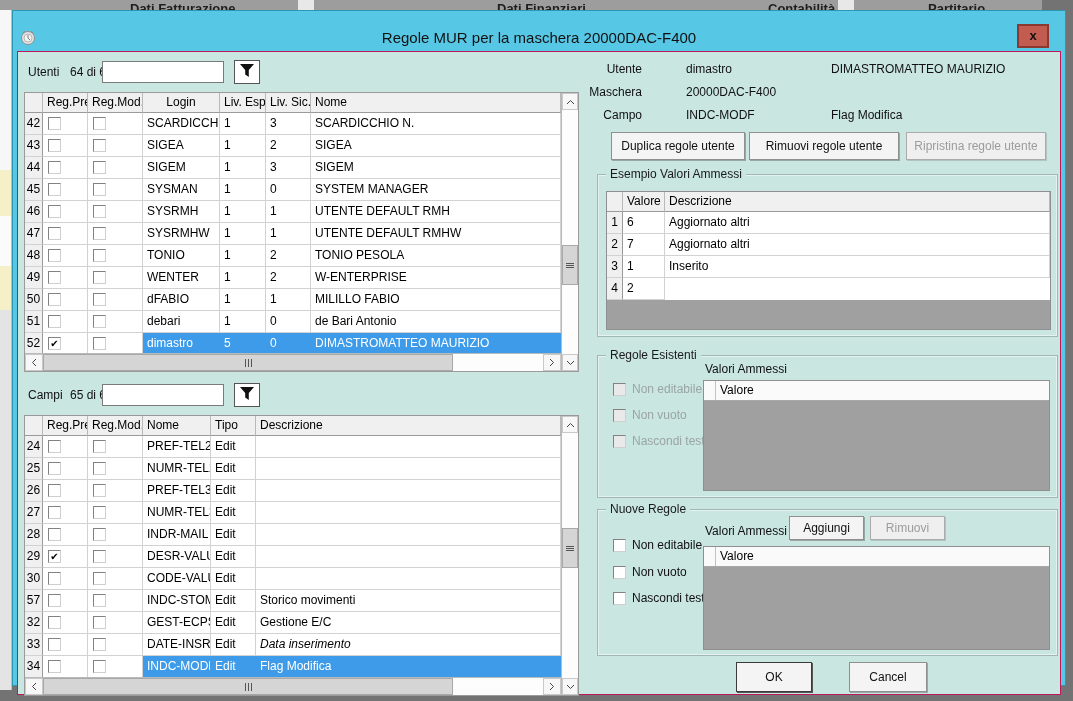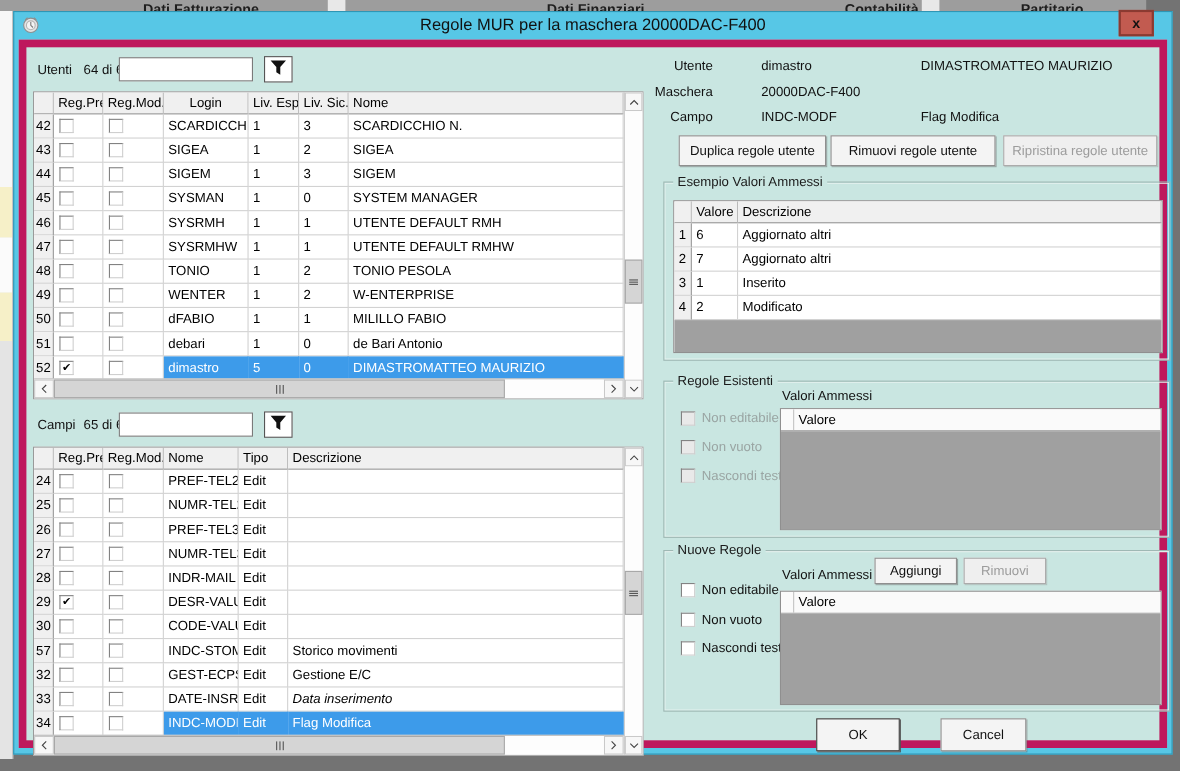--- a/index.html
+++ b/index.html
@@ -8,25 +8,25 @@
 
   
   .bg-tabs{position:absolute;left:0;top:0;width:1042px;height:10px;background:#9d9d9d;overflow:hidden;}
   .bg-tab{position:absolute;top:1px;color:#1e1e1e;font-size:13px;font-weight:bold;white-space:nowrap;}
   .bg-sep{position:absolute;top:0;width:16px;height:10px;background:#e8e8e8;}
   .bg-left{position:absolute;left:0;top:10px;width:12px;height:680px;background:#ededed;border-right:1px solid #bdbdbd;overflow:hidden;}
   .bg-frag{position:absolute;left:0;width:12px;}
 
   
   .dialog{position:absolute;left:12px;top:10px;width:1054px;height:676px;background:#57c7e6;border:1px solid #2e96b5;padding:0 4px 5px 4px;}
-  .titlebar{position:relative;height:25px;}
+  .titlebar{position:relative;height:25px;margin-top:15px;}
   .titlebar .title{position:absolute;left:0;right:0;top:3px;text-align:center;font-size:15px;color:#111;}
   .app-icon{position:absolute;left:2px;top:2px;width:18px;height:18px;}
   .close-btn{position:absolute;right:12px;top:-2px;width:32px;height:24px;background:#c25b50;border:2px solid #8b3a31;color:#121212;font-size:13px;font-weight:bold;text-align:center;line-height:20px;cursor:pointer;padding:0;}
-  .dbody{position:relative;width:1044px;height:644px;background:#c9e6e1;border:7px solid #be185d;}
+  .dbody{position:relative;width:1044px;height:644px;background:#c9e6e1;border:1px solid #be185d;}
 
   .lbl{position:absolute;font-size:12px;color:#111;white-space:nowrap;}
   .tinput{position:absolute;height:22px;background:#fff;border:1px solid #7a7a7a;font-size:12px;padding:2px 4px;}
   .filterbtn{position:absolute;width:26px;height:24px;background:#fff;border:1px solid #555;padding:0;cursor:pointer;}
 
   
   .grid{position:absolute;background:#fff;border:1px solid #9a9a9a;display:flex;}
   .gmain{flex:1;display:flex;flex-direction:column;overflow:hidden;}
   .hrow{display:flex;height:20px;flex:none;}
   .hcell{background:#f0f0f0;border-right:1px solid #b9b9b9;border-bottom:1px solid #9a9a9a;font-size:12px;padding:2px 4px;white-space:nowrap;overflow:hidden;flex:none;}
@@ -554,21 +554,20 @@
                 <div class="cell" style="width: 100px; flex: 1 1 0%;">Aggiornato altri</div>
               </div>
               <div class="trow">
                 <div class="cell num" style="width: 16px;">3</div>
                 <div class="cell" style="width: 42px;">1</div>
                 <div class="cell" style="width: 100px; flex: 1 1 0%;">Inserito</div>
               </div>
               <div class="trow">
                 <div class="cell num" style="width: 16px;">4</div>
                 <div class="cell" style="width: 42px;">2</div>
-                <div class="cell" style="width: 100px; flex: 1 1 0%;">Modificato</div>
               </div>
             </div>
           <div class="gray-fill"></div>
         </div>
       </div>
 
       <div class="group" style="left:579px;top:303px;width:461px;height:143px;">
         <span class="gtitle">Regole Esistenti</span>
         <span class="lbl" style="left:107px;top:6px;">Valori Ammessi</span>
         <div class="ckrow disabled" style="left:14px;top:26px;">

